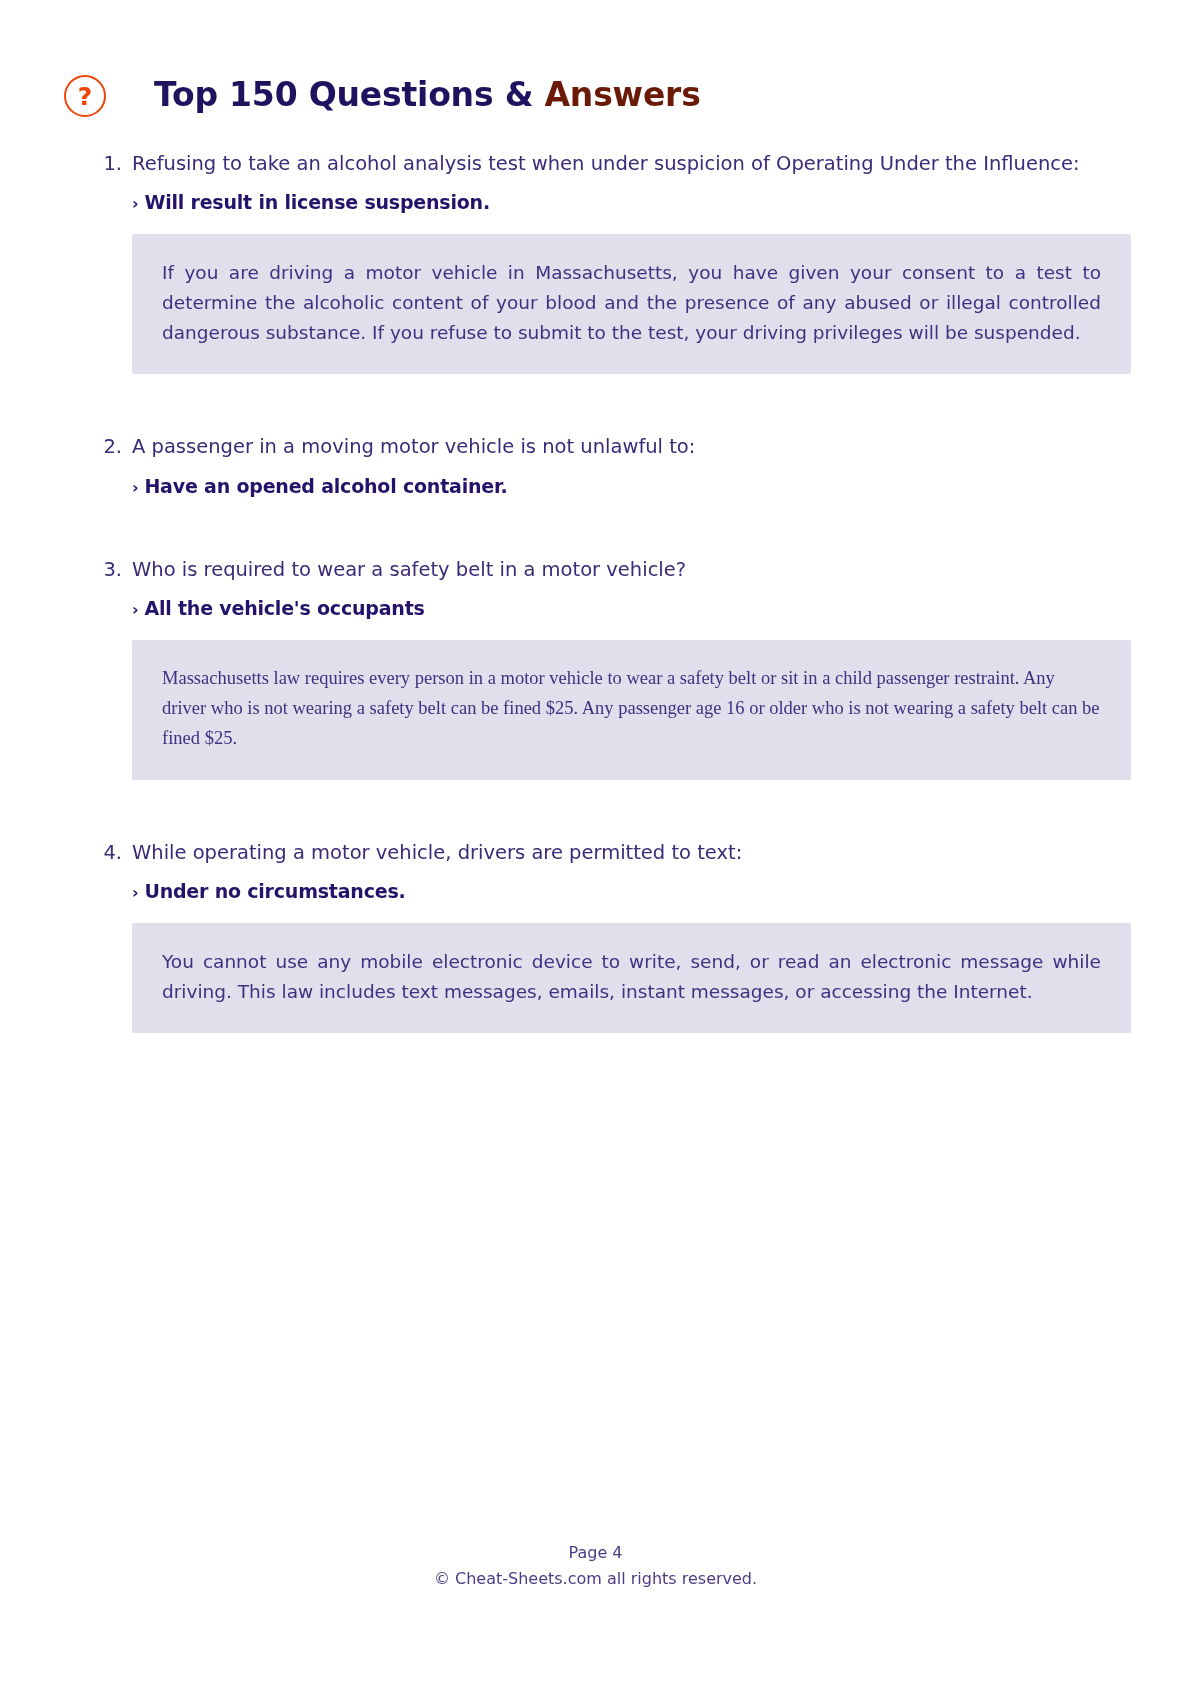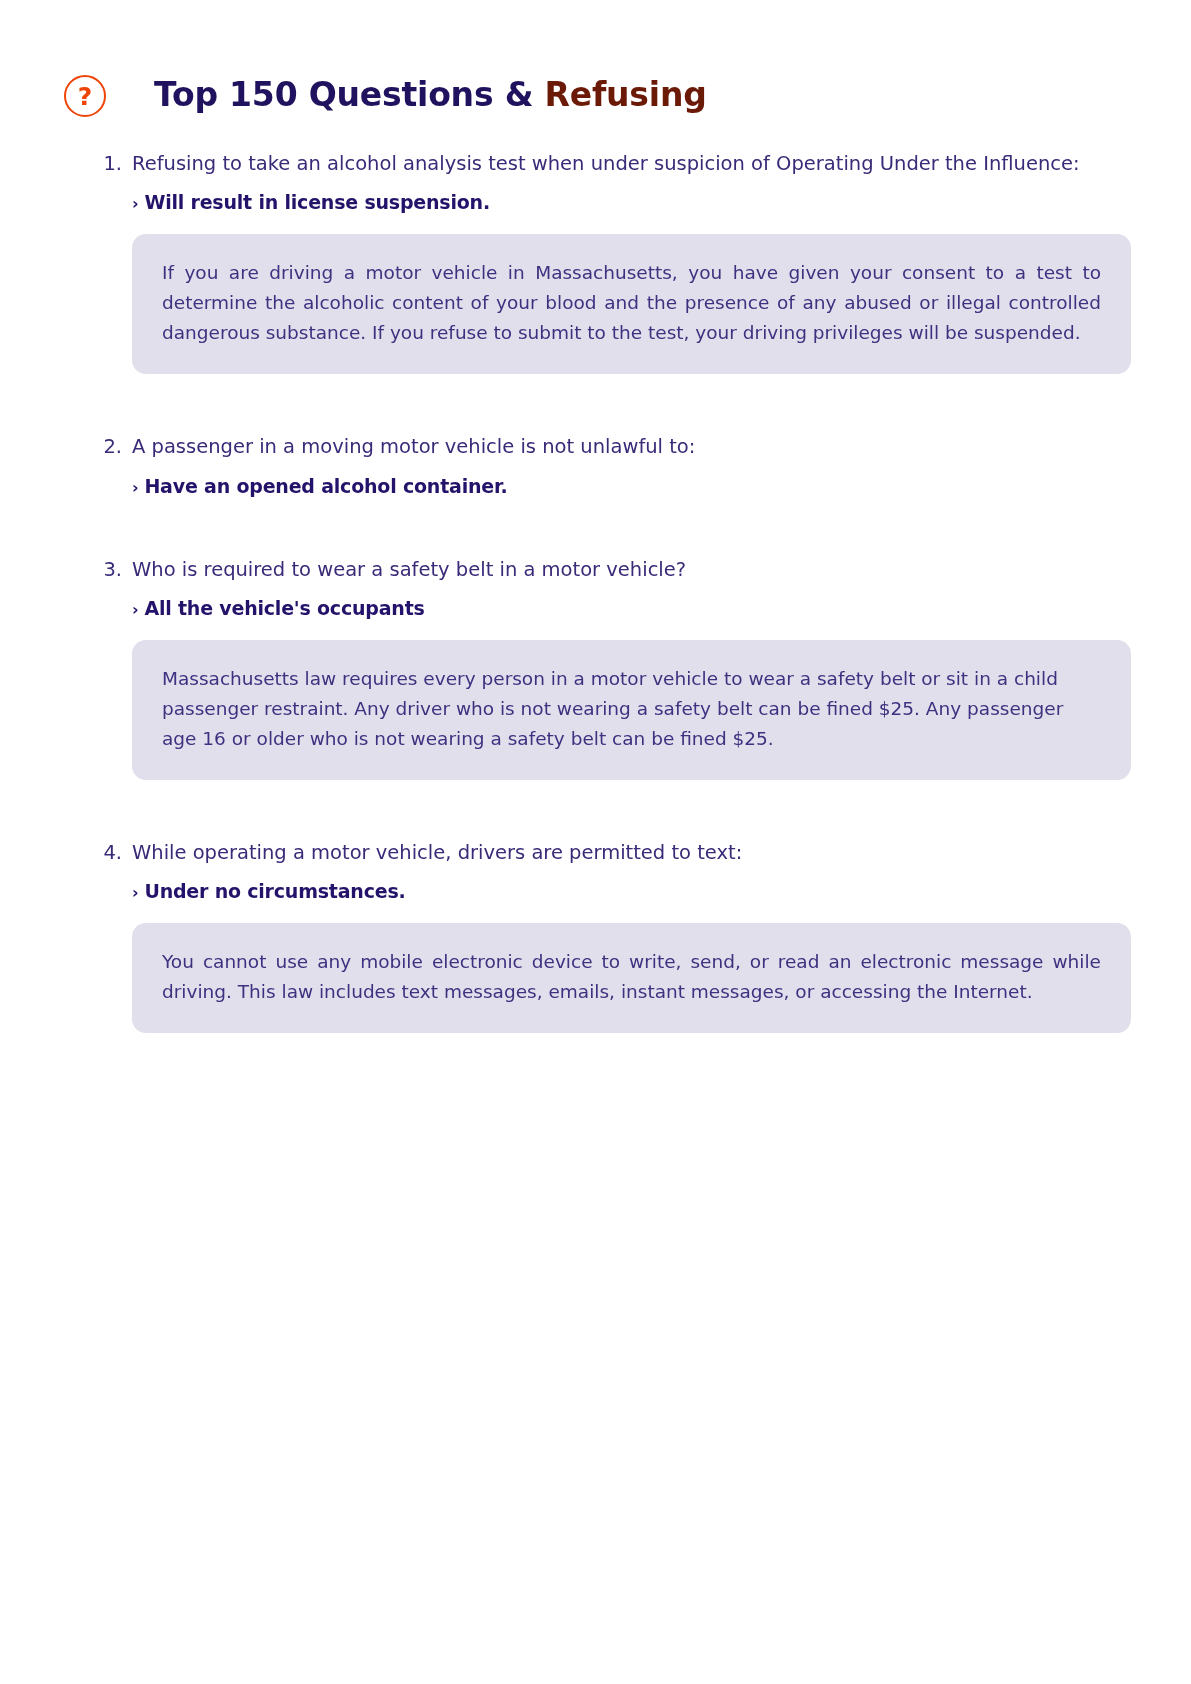--- a/index.html
+++ b/index.html
@@ -96,29 +96,29 @@
   }
   .a-chevron {
     font-size: 16px;
     font-weight: bold;
     color: #25136b;
   }
 
   .explain {
     margin: 21px 0 0 32px;
     background: #e2dfec;
-    border-radius: 14px;
+    border-radius: 2px;
     padding: 24px 30px 26px 30px;
     font-size: 18.5px;
     line-height: 1.62;
     color: #3f3180;
     text-align: justify;
     text-justify: inter-word;
   }
-  .explain.left { text-align: left; }
+  .explain.left { text-align: left; font-family: Liberation Serif, serif; }
 
   
   .footer {
     position: absolute;
     left: 0;
     right: 0;
     bottom: 96px;
     text-align: center;
     color: #4d3c85;
   }
@@ -133,21 +133,21 @@
 </head>
 <body>
 
 <div class="page">
 
   <div class="header">
     <div class="q-icon">
       <span>?</span>
     </div>
     <div class="header-title">
-      <span class="part-1">Top 150 Questions &amp; </span><span class="part-2">Refusing</span>
+      <span class="part-1">Top 150 Questions &amp; </span><span class="part-2">Answers</span>
     </div>
   </div>
 
   <div class="qa-list">
 
     <div class="qa-item">
       <div class="q-line">
         <span class="q-num">1.</span>
         <span class="q-text">Refusing to take an alcohol analysis test when under suspicion of Operating Under the Influence:</span>
       </div>
@@ -188,14 +188,18 @@
       </div>
       <div class="a-line">
         <span class="a-chevron">›</span>
         <span>Under no circumstances.</span>
       </div>
       <div class="explain">You cannot use any mobile electronic device to write, send, or read an electronic message while driving. This law includes text messages, emails, instant messages, or accessing the Internet.</div>
     </div>
 
   </div>
 
+  <div class="footer">
+    <div class="footer-page">Page 4</div>
+    <div class="footer-copy">©  Cheat-Sheets.com all rights reserved.</div>
+  </div>
 
 </div>
 
 </body></html>

